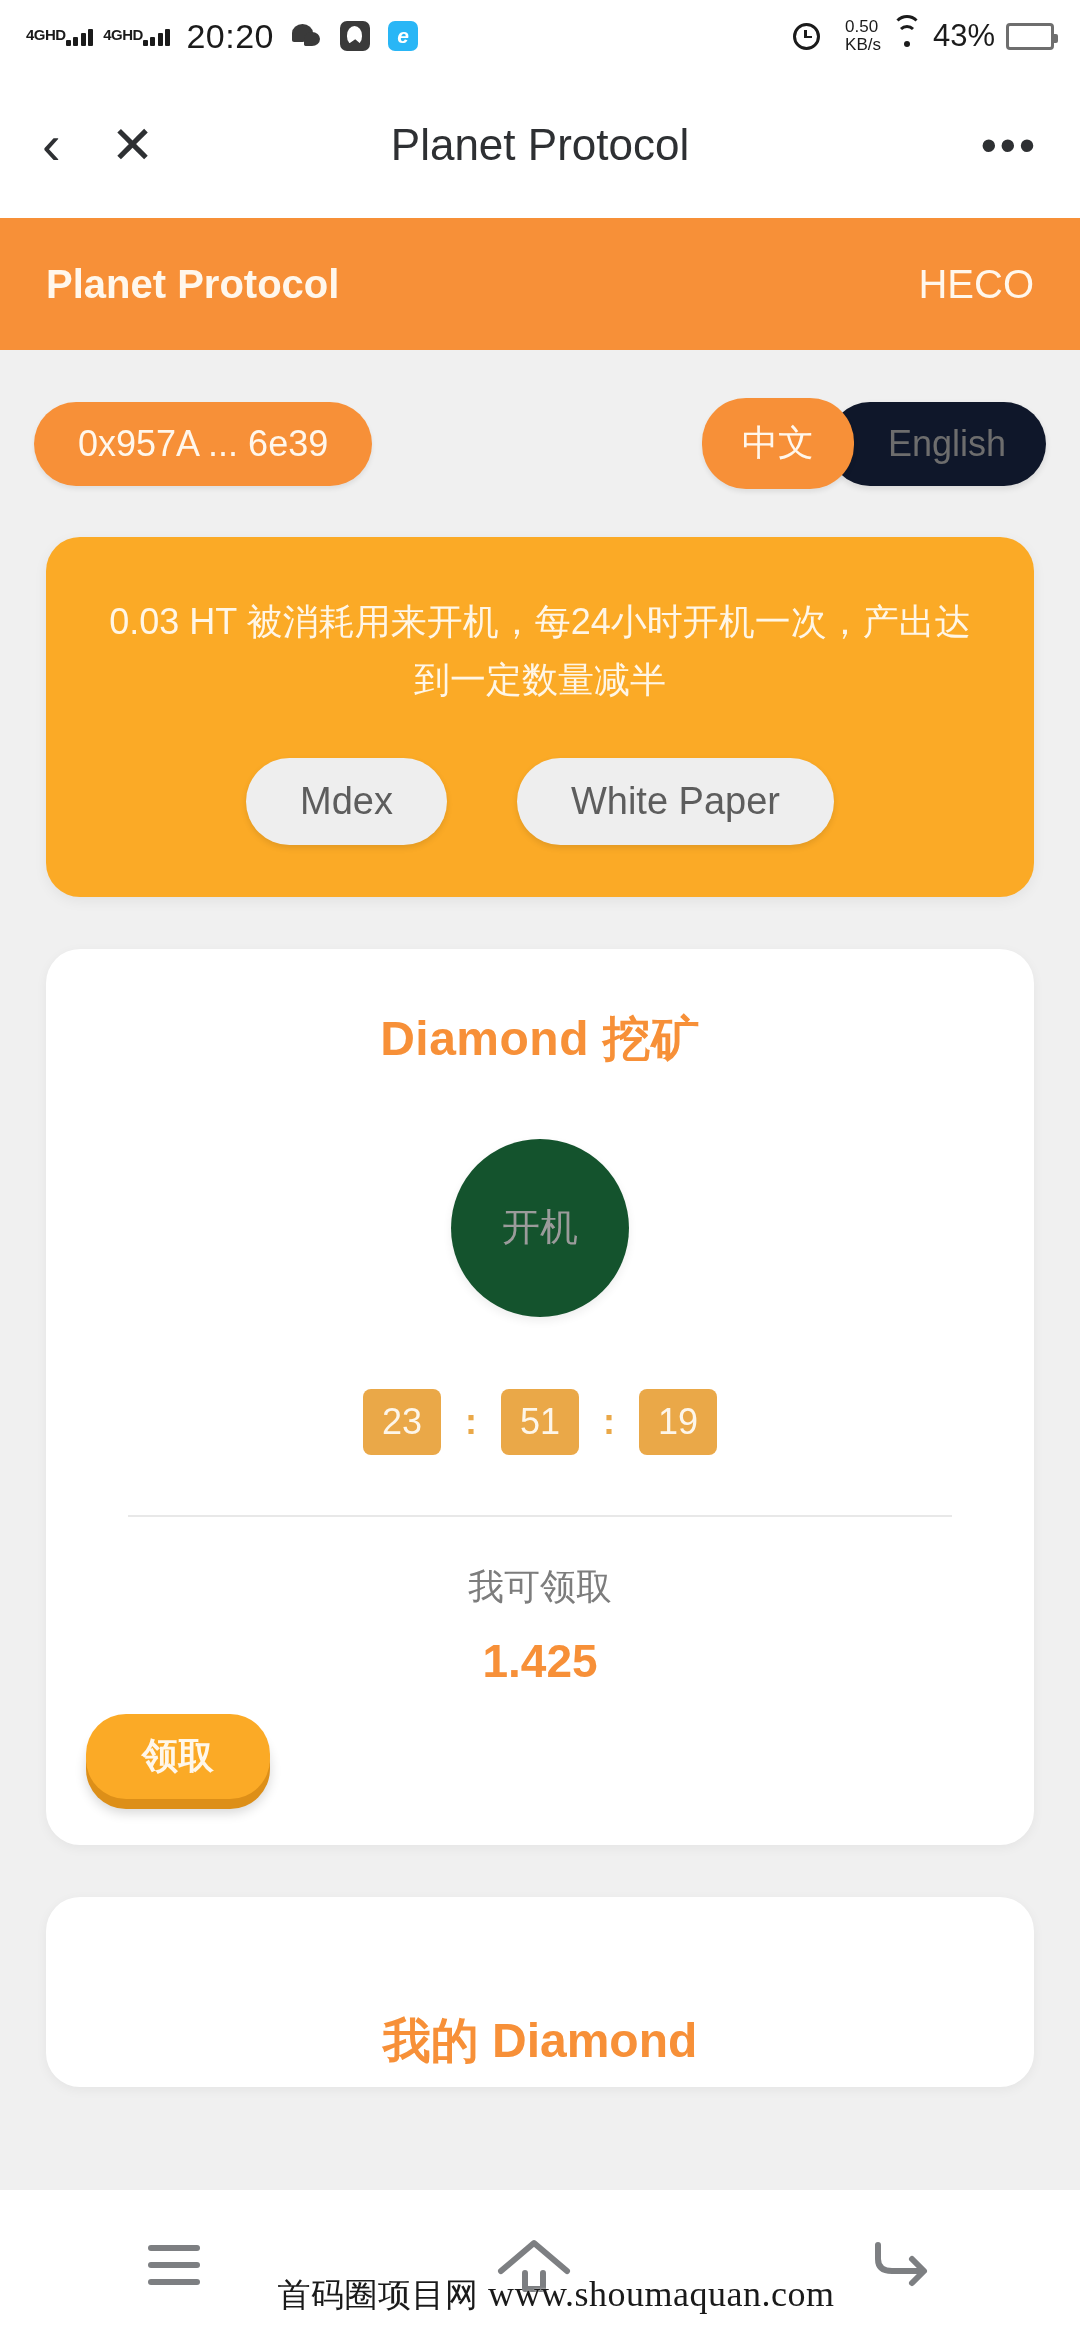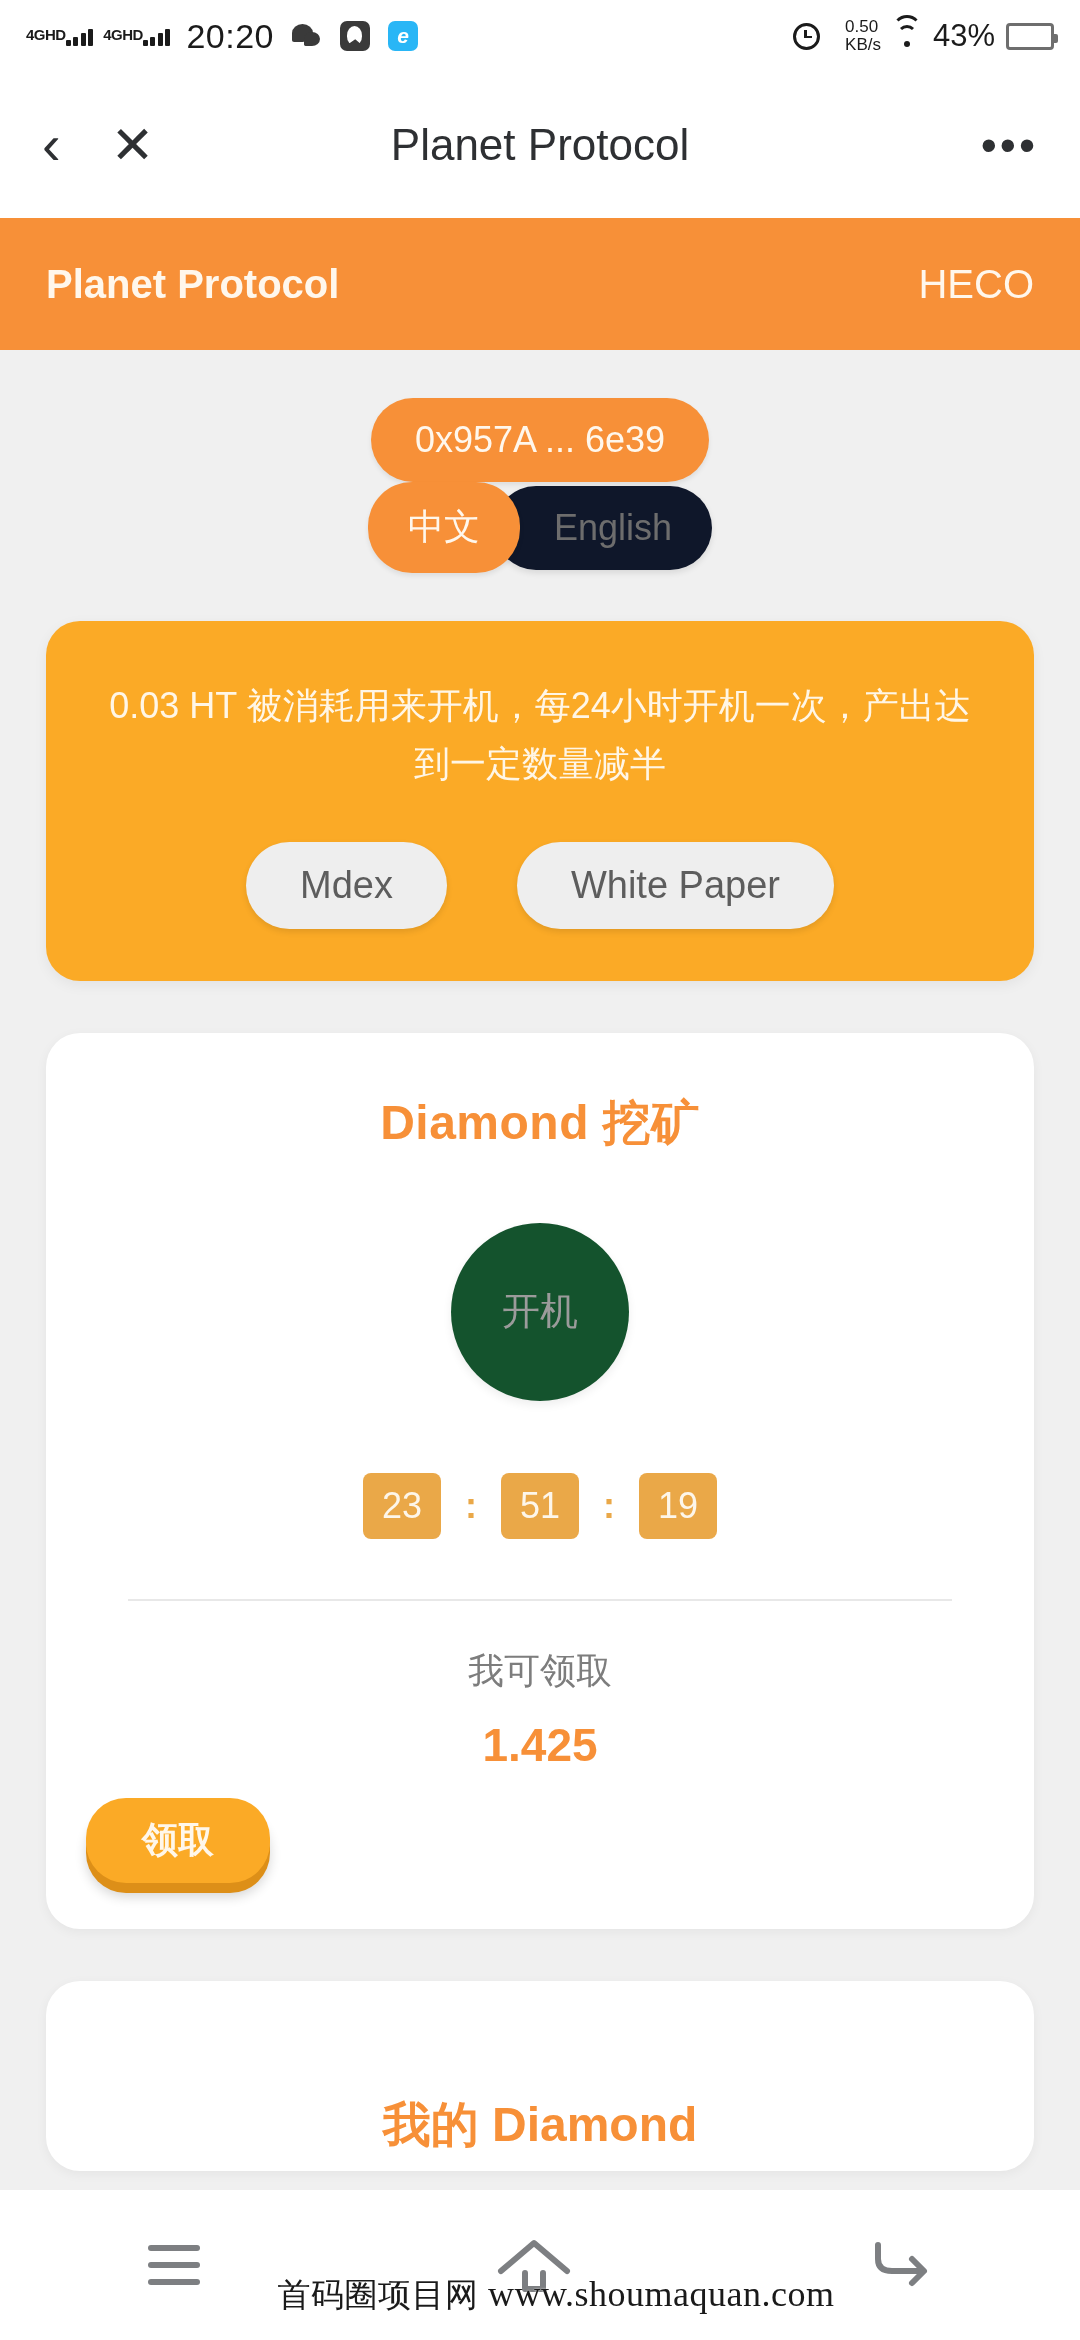--- a/index.html
+++ b/index.html
@@ -82,23 +82,22 @@
   .page { position:absolute; top:218px; left:0; width:1080px; height:1972px; background:#f0f0f0; }
 
   .brandbar {
     height:132px; background:#f79038; display:flex; align-items:center;
     justify-content:space-between; padding:0 46px;
   }
   .brandbar .bname { color:#fff7ec; font-size:40px; font-weight:bold; }
   .brandbar .bnet { color:#fff7ec; font-size:40px; font-weight:400; }
 
   .toprow {
-    margin-top:48px; padding:0 46px; display:flex; align-items:center;
+    margin-top:48px; padding:0 34px; display:flex; align-items:center;
     justify-content:space-between;
-    flex-direction:column;
   }
   .addr-pill {
     background:#f79038; color:#fff7ec; font-size:36px;
     padding:21px 44px; border-radius:44px; box-shadow:0 3px 5px rgba(0,0,0,.08);
   }
   .lang-group { display:flex; align-items:center; position:relative; }
   .lang-btn {
     font-size:36px; padding:21px 40px; border-radius:44px;
   }
   .lang-btn.active { background:#f79038; color:#fff7ec; z-index:2; box-shadow:0 3px 5px rgba(0,0,0,.08); }

